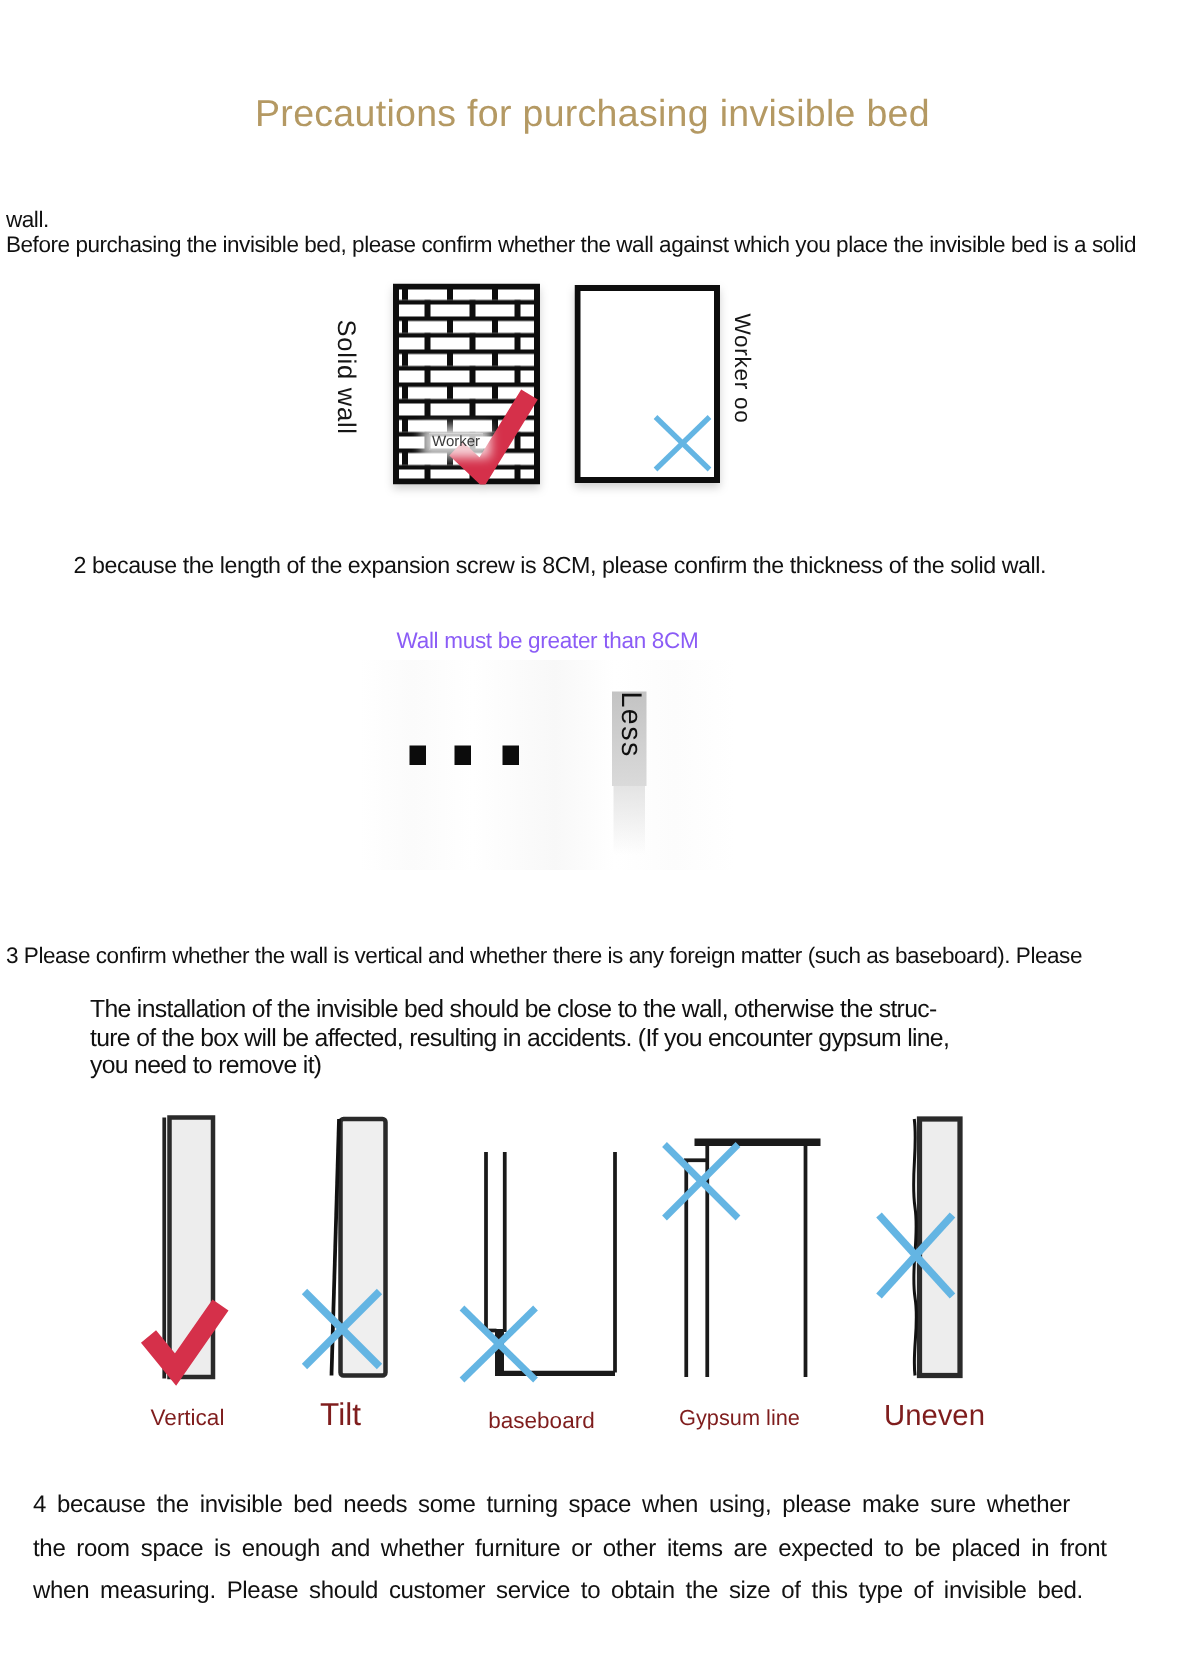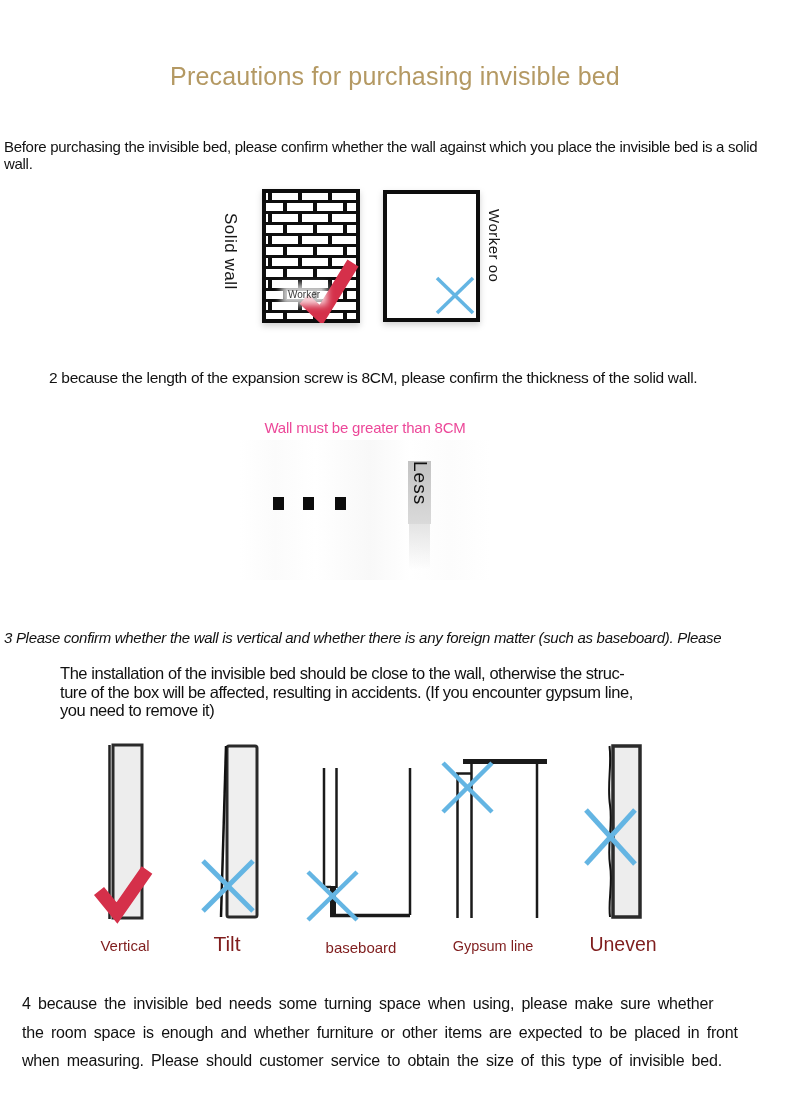--- a/index.html
+++ b/index.html
@@ -10,22 +10,22 @@
   }
   .title{
     position:absolute;top:62px;left:0;width:100%;text-align:center;
     font-size:25px;color:#b49963;letter-spacing:.2px;
   }
   .para{position:absolute;letter-spacing:-.3px;color:#111;}
   .para div{white-space:nowrap;}
   #para1{top:139px;left:4px;width:784px;font-size:15px;line-height:16.5px;}
   #para2{top:369px;left:22px;width:760px;font-size:15.5px;margin-left:27px;}
   #caption8cm{position:absolute;top:419px;left:0;width:730px;text-align:center;
-    font-size:15px;color:#ec4899;letter-spacing:-.2px;}
-  #para3{top:630px;left:4px;width:786px;font-size:15px;line-height:15.8px;font-style:italic;}
+    font-size:15px;color:#8b5cf6;letter-spacing:-.2px;}
+  #para3{top:630px;left:4px;width:786px;font-size:15px;line-height:15.8px;}
   #note{top:664px;left:60px;width:710px;font-size:16.5px;line-height:18.6px;letter-spacing:-.45px;}
   #para4{top:990px;left:22px;width:745px;font-size:16px;line-height:28.5px;word-spacing:3px;letter-spacing:-.2px;}
 
   
   .fig1{position:absolute;top:185px;left:0;width:790px;height:150px;}
   .fig1 svg{position:absolute;}
   .vlabel{
     position:absolute;writing-mode:vertical-rl;color:#161616;
     letter-spacing:.5px;white-space:nowrap;
   }
@@ -66,22 +66,22 @@
   #dl4{left:623px;top:933px;font-size:19.5px;}
 </style>
 </head>
 <body>
 
 <div class="page">
 
   <div class="title">Precautions for purchasing invisible bed</div>
 
   <div class="para" id="para1">
+    <div>wall.</div>
     <div>Before purchasing the invisible bed, please confirm whether the wall against which you place the invisible bed is a solid</div>
-    <div>wall.</div>
   </div>
 
   <div class="fig1">
     <div class="vlabel" id="solid-wall-label">Solid wall</div>
 
     <svg class="softshadow" style="left:262px;top:4px;" width="98" height="134" viewBox="0 0 98 134">
       <defs>
         <pattern id="bricks" width="30" height="22" patternUnits="userSpaceOnUse">
           <rect width="30" height="22" fill="#ffffff"></rect>
           <rect x="0" y="0" width="30" height="3" fill="#0d0d0d"></rect>

